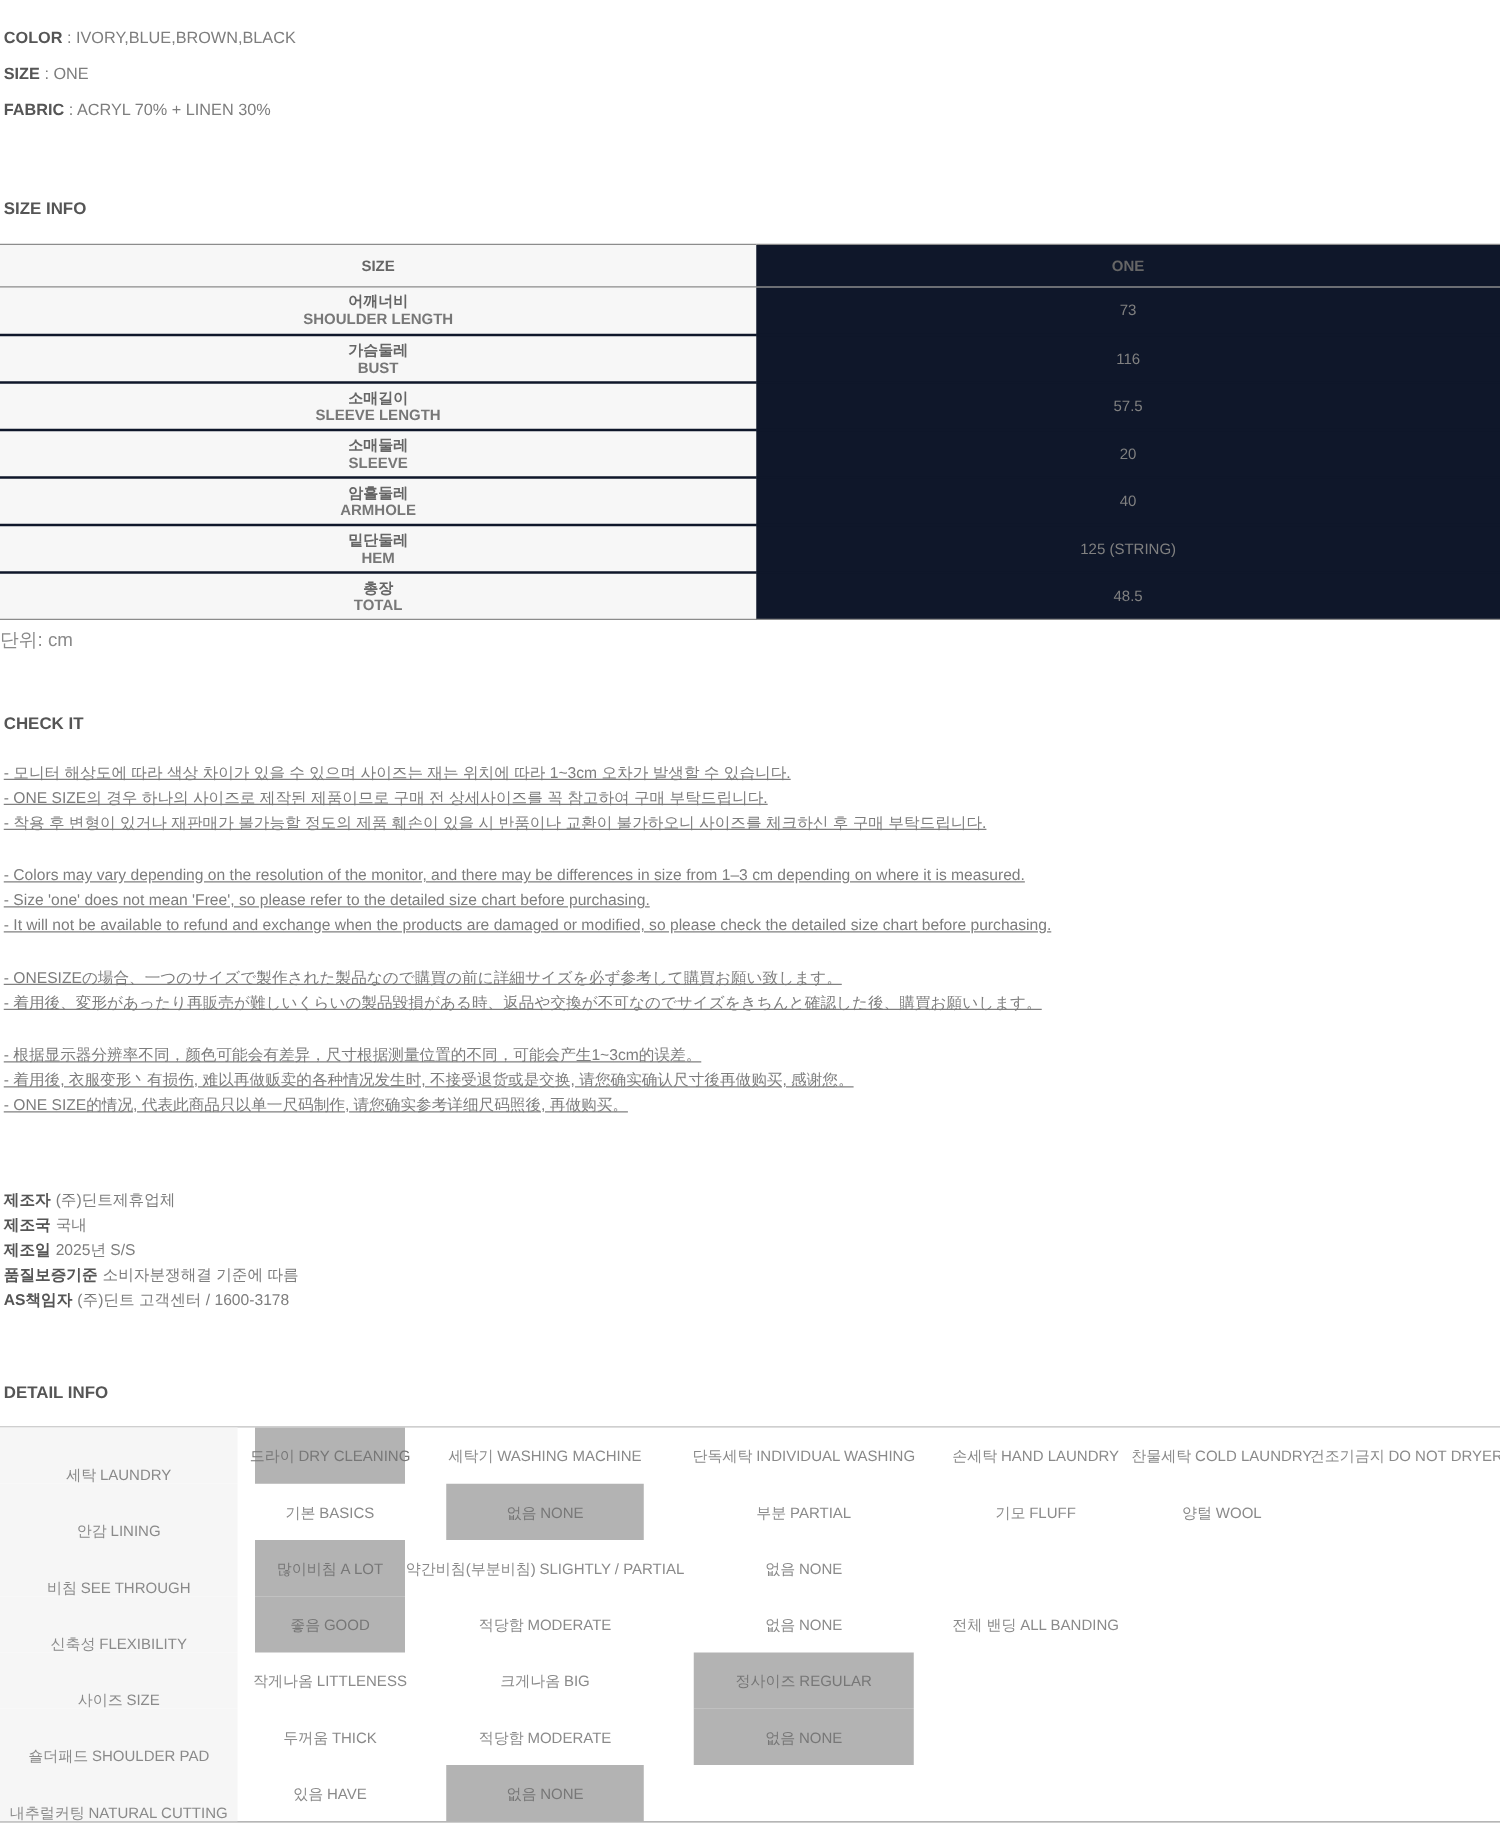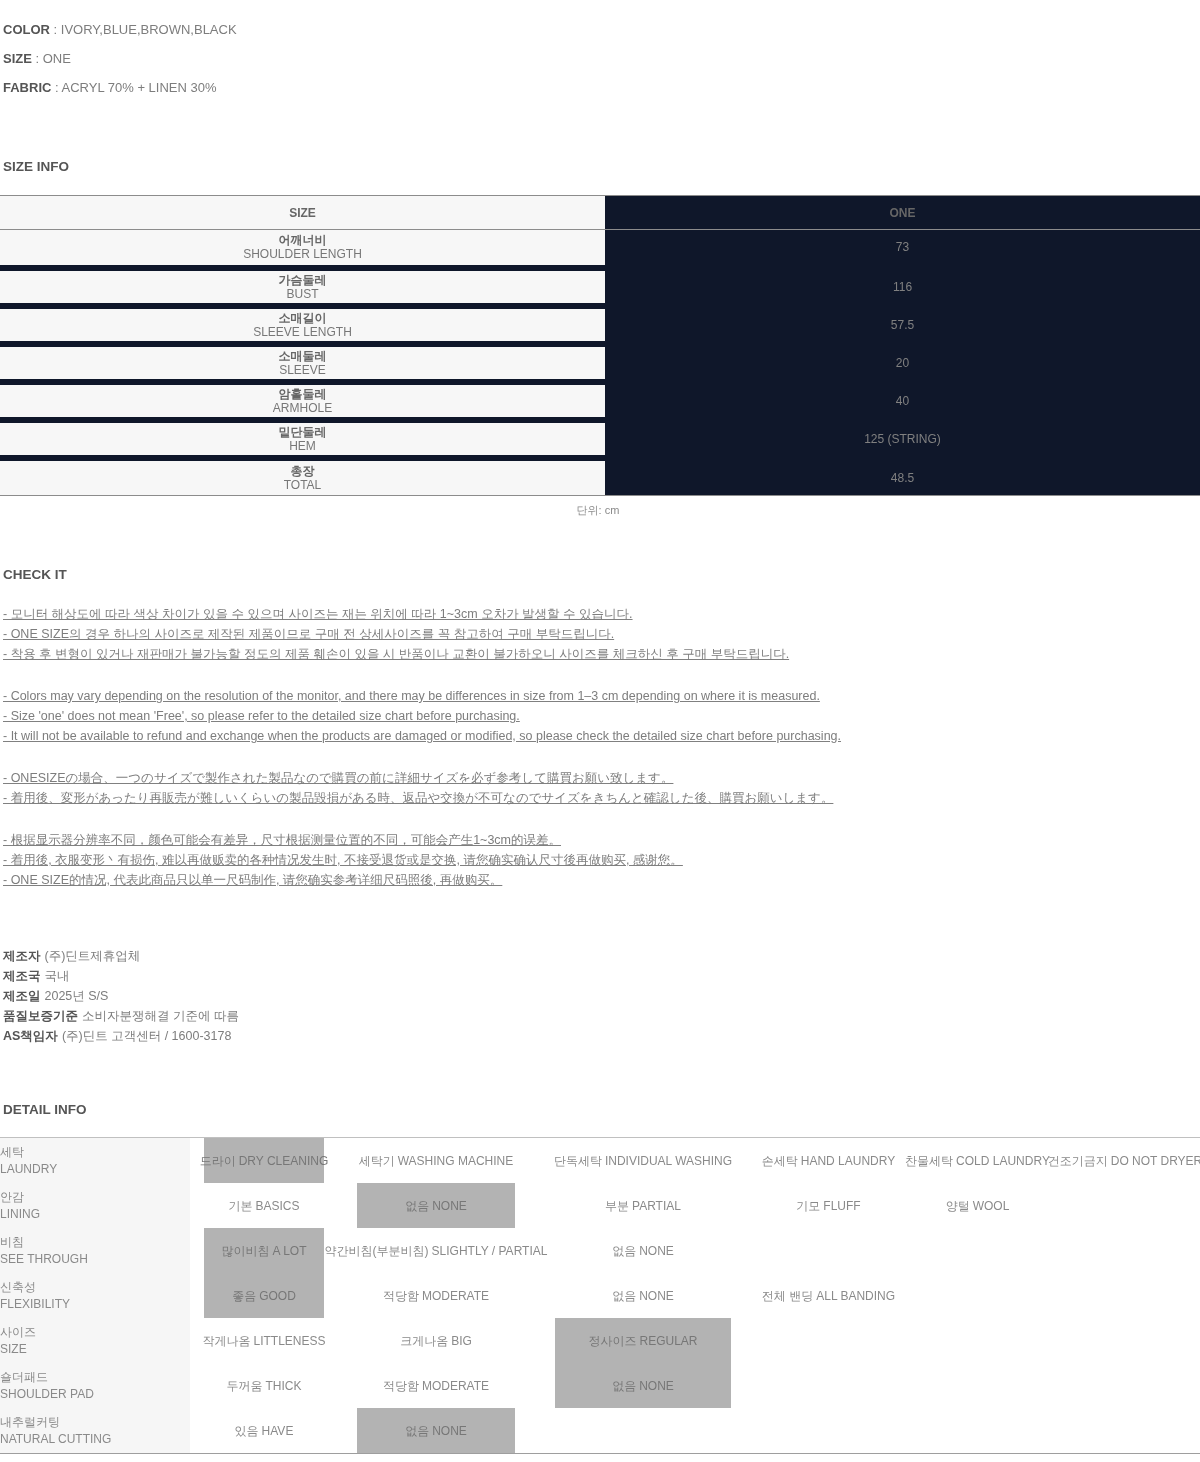--- a/index.html
+++ b/index.html
@@ -11,46 +11,46 @@
   .top-info .info-line { font-size:13px; line-height:29px; color:#7d7d7d; }
   .top-info .lbl { font-weight:bold; color:#555; }
 
   .section-heading { font-size:13.5px; font-weight:bold; color:#555; margin-left:3px; }
   .h-sizeinfo { margin-top:57px; margin-bottom:21px; }
   .h-checkit  { margin-top:49px; }
   .h-detail   { margin-top:56px; margin-bottom:20px; }
 
   
   table.size-table { width:1200px; border-collapse:collapse; border-top:1px solid #8c8c8c; }
-  table.size-table tr { border-bottom:6px solid #0f172a; }
+  table.size-table tr { border-bottom:2px solid #0f172a; }
   table.size-table tr:last-child { border-bottom:1px solid #8c8c8c; }
   table.size-table thead tr { height:34px; }
   table.size-table tbody tr { height:38px; }
   table.size-table td { text-align:center; vertical-align:middle; font-size:12px; }
   td.label-cell { width:605px; background:#f7f7f7; }
   td.value-cell { width:595px; background:#0f172a; color:#808080; }
   .label-cell .kr { display:block; font-weight:bold; color:#666; font-size:12px; line-height:14px; }
-  .label-cell .en { display:block; font-weight:normal; color:#777; font-size:12px; line-height:14px; }
+  .label-cell .en { display:block; font-weight:bold; color:#777; font-size:12px; line-height:14px; }
   thead .label-cell, thead .value-cell { font-weight:bold; color:#666; }
 
-  .unit-note { text-align:center; padding-right:4px; font-size:11px; color:#8a8a8a; margin-top:7px; }
+  .unit-note { text-align:left; padding-right:4px; font-size:15px; color:#8a8a8a; margin-top:7px; }
 
   
   .check-block { margin:22px 0 0 3px;text-decoration:underline; }
   .check-block .note-line { font-size:12.5px; line-height:20px; color:#7d7d7d; }
 
   
   .manufacturer { margin:56px 0 0 3px; }
   .manufacturer .mfr-line { font-size:12.5px; line-height:20px; color:#7d7d7d; }
   .manufacturer .mfr-label { font-weight:bold; color:#555; margin-right:4px; }
 
   
   .detail-grid { width:1200px; height:317px; border-top:1px solid #c0c0c0; border-bottom:1px solid #9e9e9e;
     display:grid; grid-template-columns:190px 148px 196px 218px 153px 145px 150px; grid-template-rows:repeat(7,1fr); }
-  .cat-cell { background:#f6f6f6; display:flex; flex-direction:column; justify-content:center; align-items:flex-start; gap:3px; }
+  .cat-cell { background:#f6f6f6; display:flex; flex-direction:row; justify-content:center; align-items:flex-end; gap:3px; }
   .detail-cell { display:flex; align-items:stretch; justify-content:center; }
   .opt { width:81%; height:100%; display:flex; flex-direction:row; justify-content:center; align-items:center; gap:3px; }
   .opt.sel { background:#b3b3b3; }
   .opt.sel .kr-line, .opt.sel .en-line { color:#777; }
   .kr-line, .en-line { font-size:12px; line-height:14px; color:#8a8a8a; text-align:center; white-space:nowrap; }
 </style>
 </head>
 <body>
 
 <div class="page">

